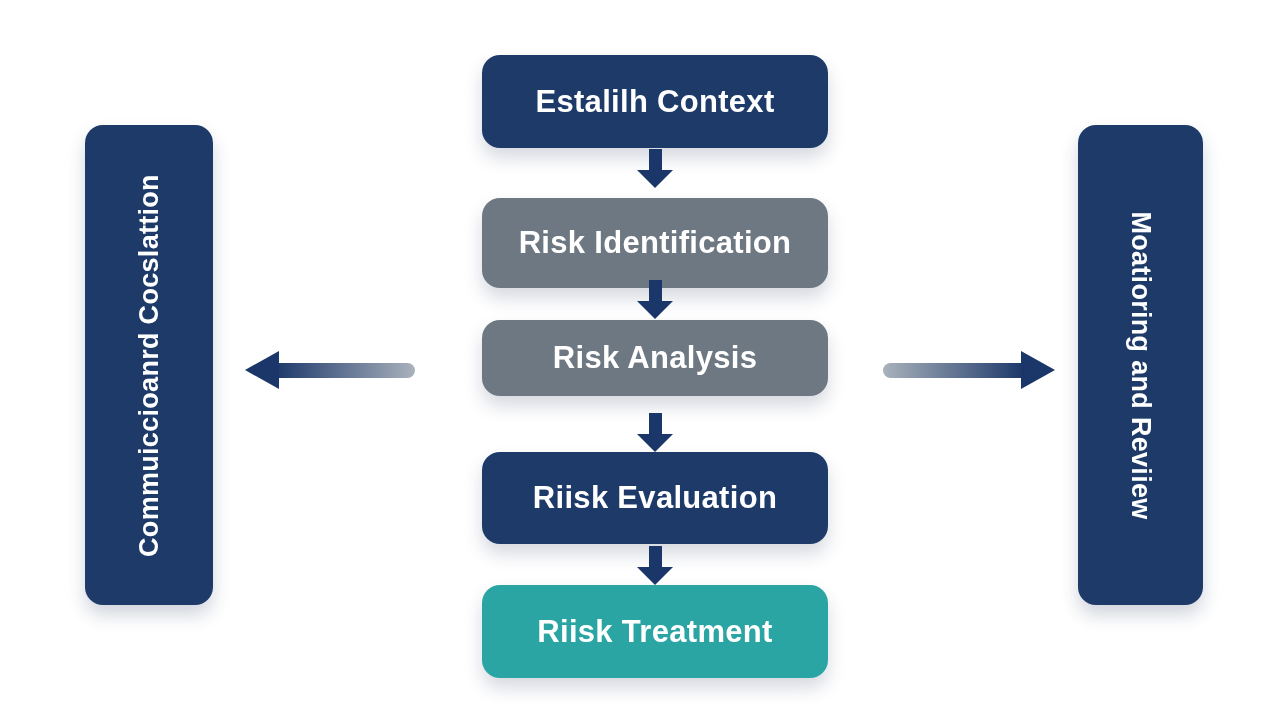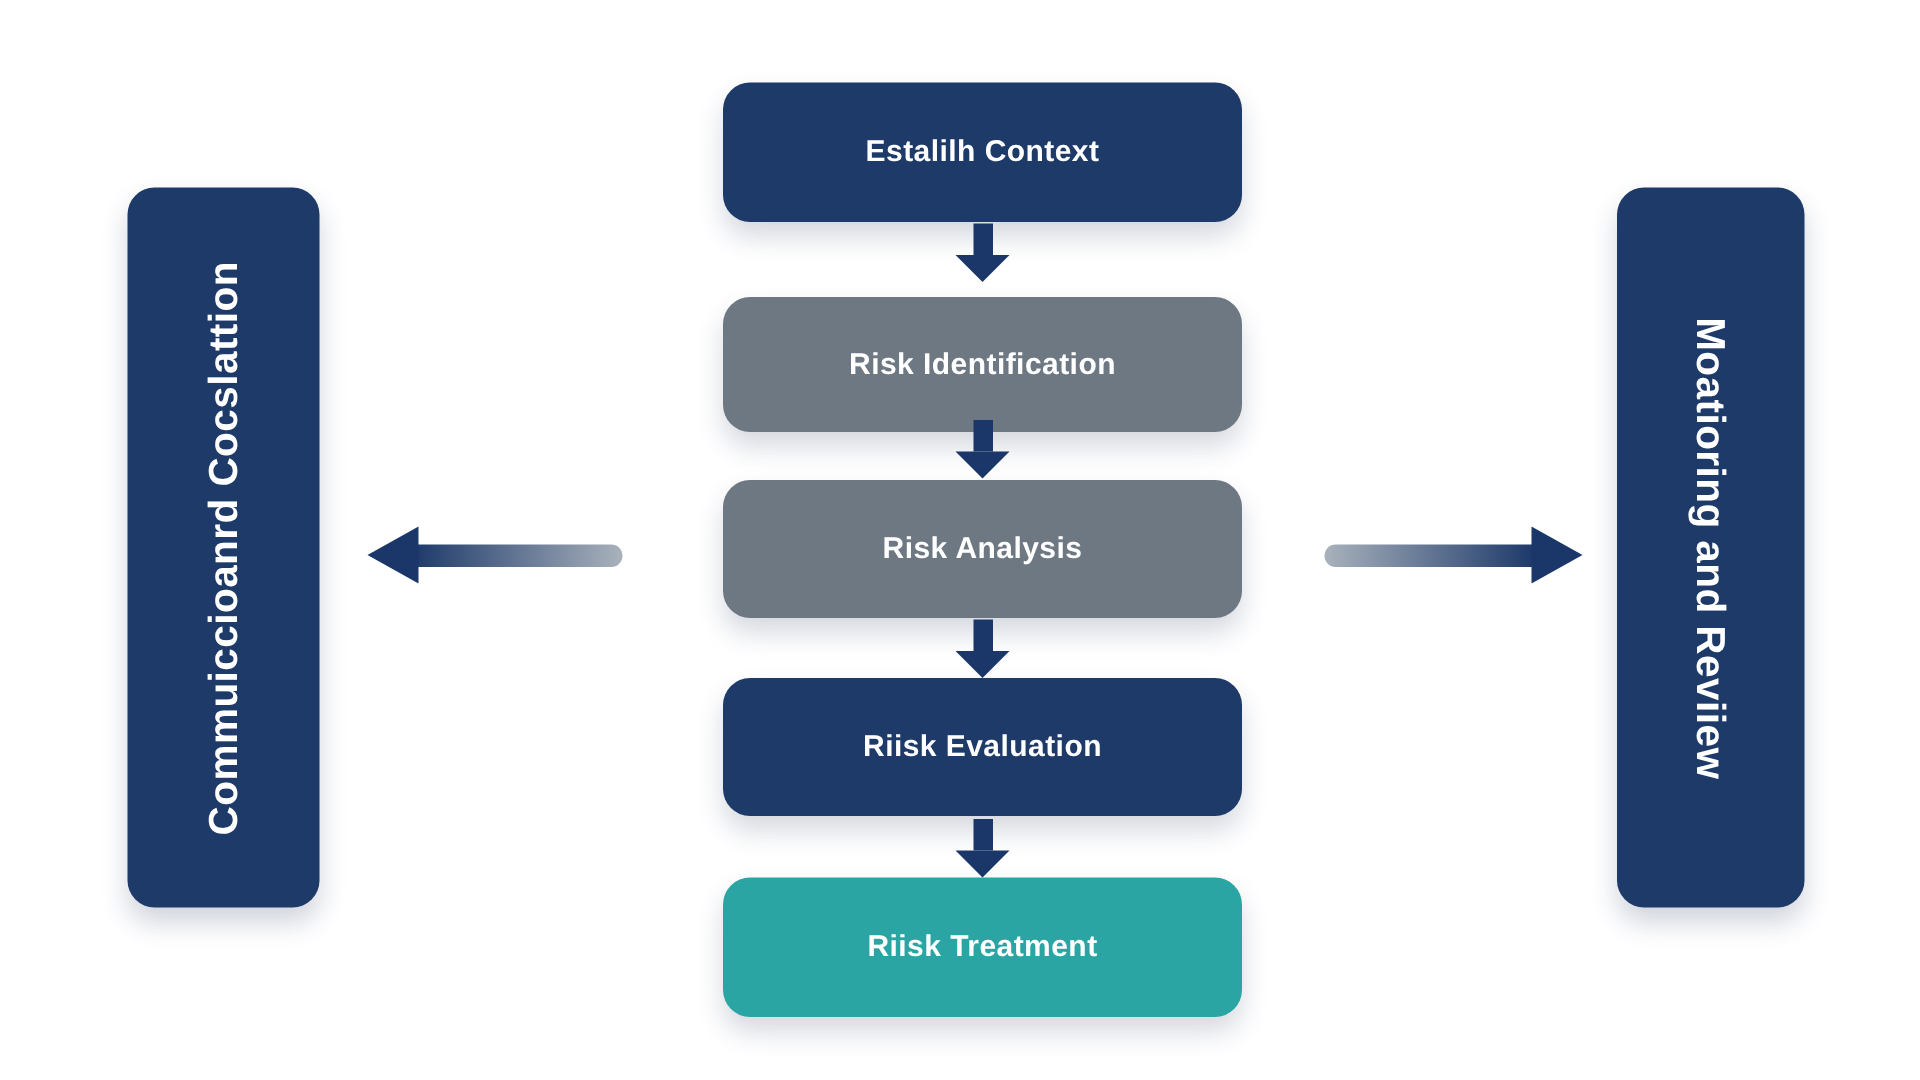--- a/index.html
+++ b/index.html
@@ -12,31 +12,31 @@
   }
 
   
   .step{
     position:absolute;
     left:482px;width:346px;
     border-radius:18px;
     display:flex;align-items:center;justify-content:center;
     color:var(--text,#fff);
     font-weight:bold;
-    font-size:20px;
+    font-size:31px;
     letter-spacing:.3px;
     box-shadow:0 10px 18px rgba(25,45,85,.18);
   }
   .step.navy{background:var(--navy,#1d3a69);}
   .step.gray{background:var(--gray,#6e7883);}
   .step.teal{background:var(--teal,#2aa5a3);}
 
   .step-1{top:55px;height:93px;}
   .step-2{top:188px;height:90px;margin-top:10px;}
-  .step-3{top:320px;height:92px;}
+  .step-3{top:320px;height:76px;}
   .step-4{top:452px;height:92px;}
   .step-5{top:585px;height:93px;}
 
   
   .side-box{
     position:absolute;
     background:var(--navy,#1d3a69);
     border-radius:18px;
     display:flex;align-items:center;justify-content:center;
     box-shadow:0 10px 18px rgba(25,45,85,.20);

